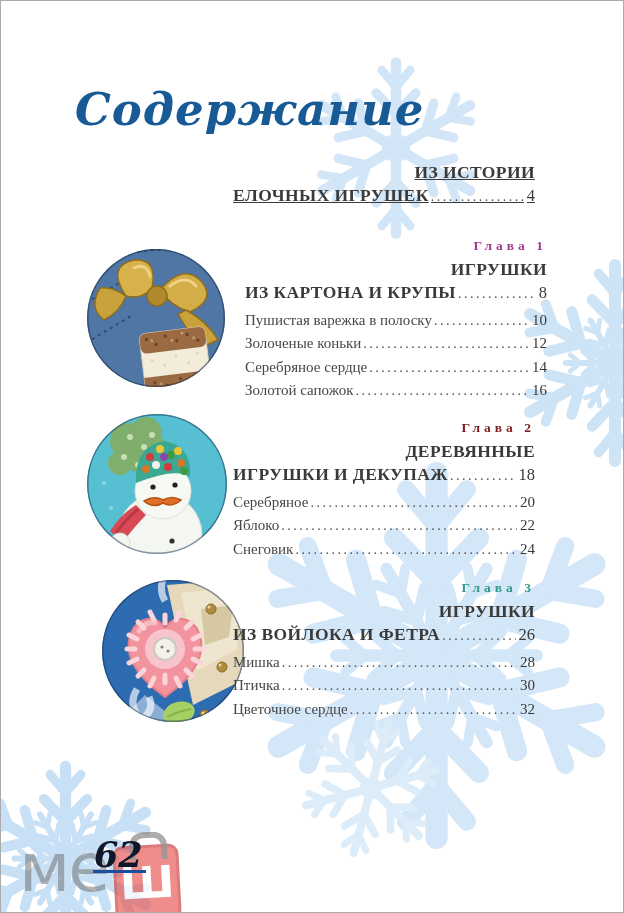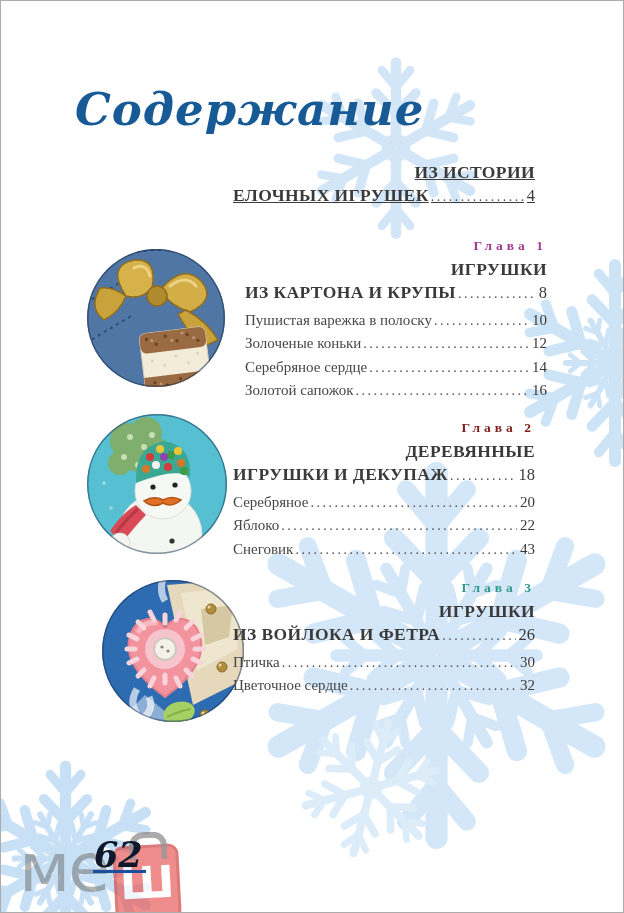--- a/index.html
+++ b/index.html
@@ -341,35 +341,40 @@
         <span class="pagenum">20</span>
       </div>
       <div class="entry">
         <span>Яблоко</span>
         <span class="leader"></span>
         <span class="pagenum">22</span>
       </div>
       <div class="entry">
         <span>Снеговик</span>
         <span class="leader"></span>
-        <span class="pagenum">43</span>
+        <span class="pagenum">24</span>
       </div>
     </div>
   </div>
 
   <div class="toc-block ch3">
     <div class="chapter-label" style="color: rgb(47, 154, 140); margin-left: 32px;">Глава 3</div>
     <div class="big-line">ИГРУШКИ</div>
     <div class="lead-row">
       <span class="big-line">ИЗ ВОЙЛОКА И ФЕТРА</span>
       <span class="leader"></span>
       <span class="pagenum">26</span>
     </div>
     <div class="entries">
       <div class="entry">
+        <span>Мишка</span>
+        <span class="leader"></span>
+        <span class="pagenum">28</span>
+      </div>
+      <div class="entry">
         <span>Птичка</span>
         <span class="leader"></span>
         <span class="pagenum">30</span>
       </div>
       <div class="entry">
         <span>Цветочное сердце</span>
         <span class="leader"></span>
         <span class="pagenum">32</span>
       </div>
     </div>

